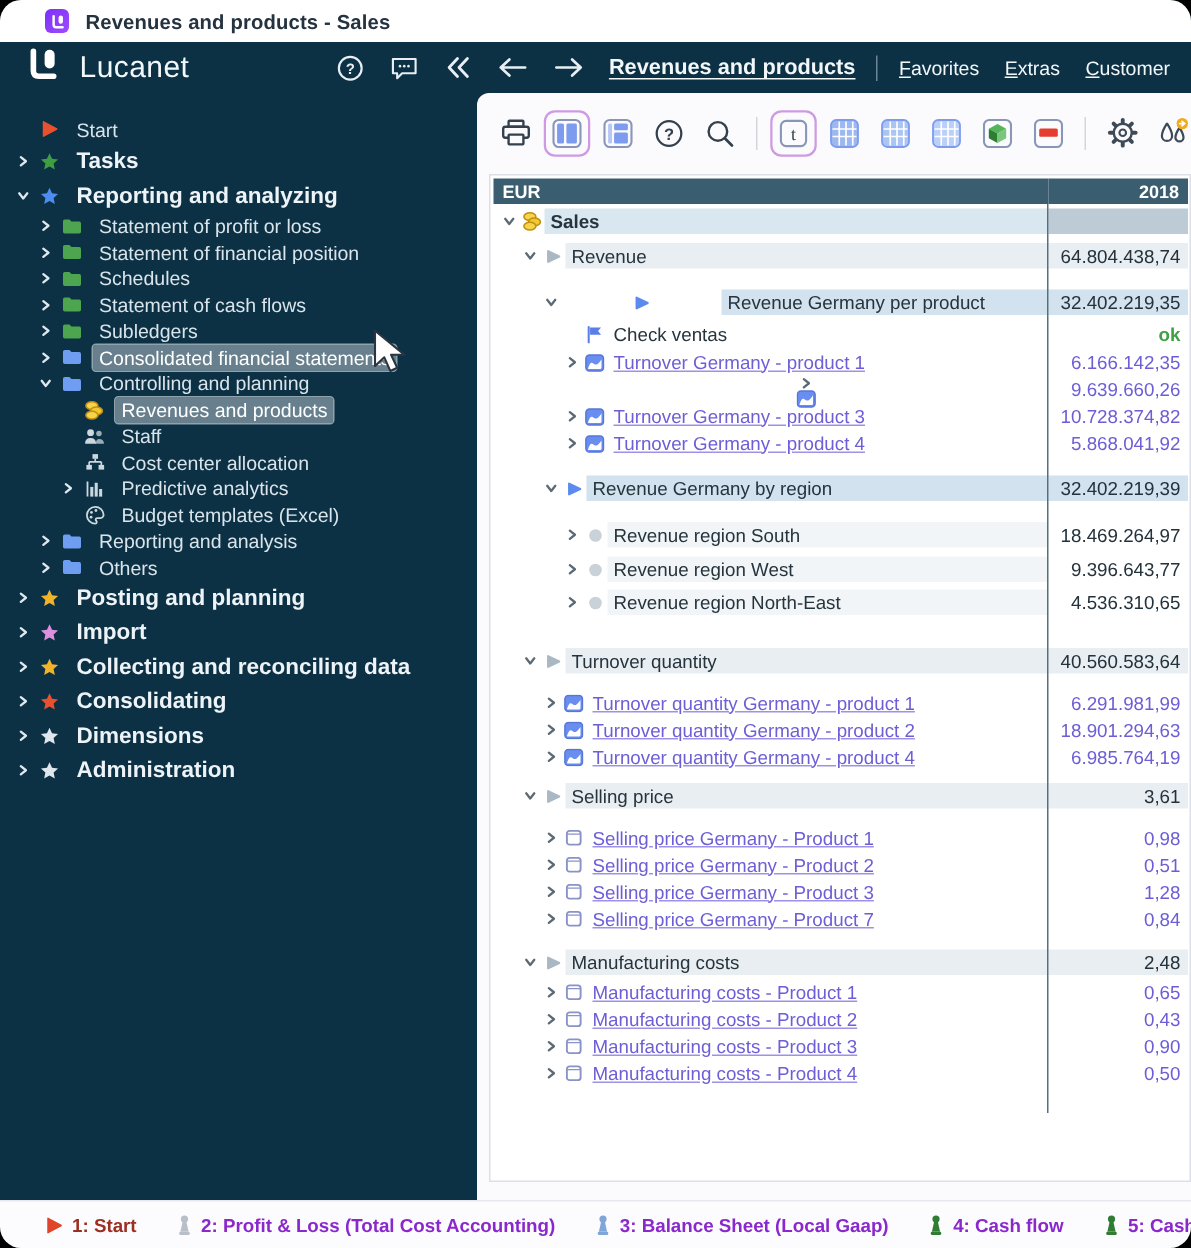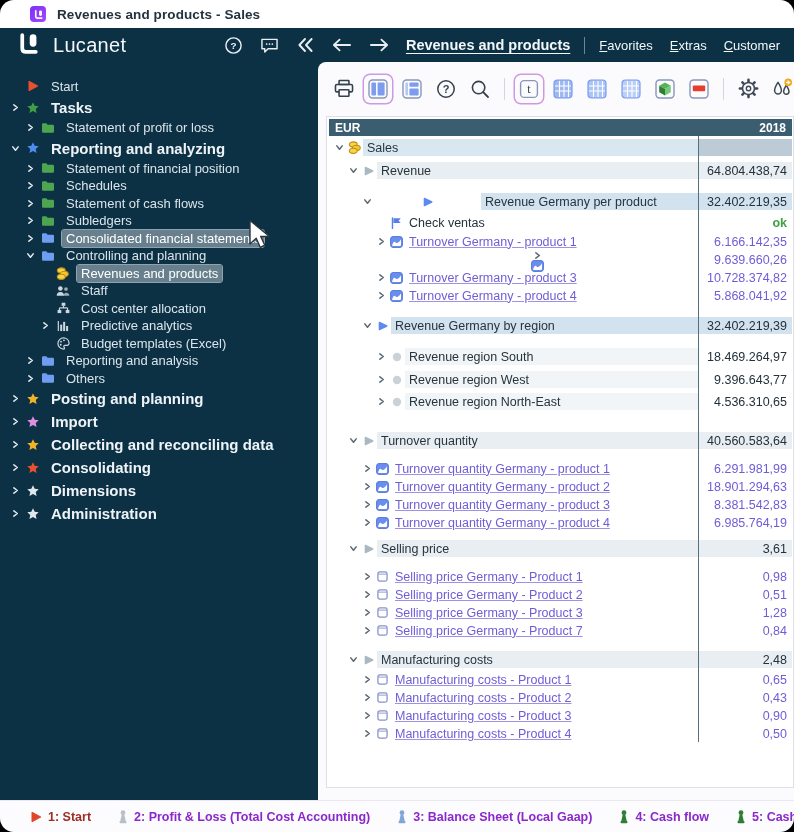--- a/index.html
+++ b/index.html
@@ -151,45 +151,45 @@
               <path d="M3.2 2 L7 5 L3.2 8" fill="none" stroke="#dfe8ee" stroke-width="1.7" stroke-linecap="round" stroke-linejoin="round"></path>
             </svg>
           </span>
           <span class="s-icon">
             <svg width="14" height="14" viewBox="0 0 24 24">
               <path d="M12 2l2.9 6.3 6.9.7-5.1 4.7 1.4 6.8L12 17.1l-6.1 3.4 1.4-6.8-5.1-4.7 6.9-.7z" fill="#3f9e43"></path>
             </svg>
           </span>
           <span class="s-label">Tasks</span>
         </div>
+        <div class="trow-side lvl-top" style="padding-left: 8px;">
+          <span class="s-chev">
+            <svg width="9" height="9" viewBox="0 0 10 10">
+              <path d="M2 3.2 L5 7 L8 3.2" fill="none" stroke="#dfe8ee" stroke-width="1.7" stroke-linecap="round" stroke-linejoin="round"></path>
+            </svg>
+          </span>
+          <span class="s-icon">
+            <svg width="14" height="14" viewBox="0 0 24 24">
+              <path d="M12 2l2.9 6.3 6.9.7-5.1 4.7 1.4 6.8L12 17.1l-6.1 3.4 1.4-6.8-5.1-4.7 6.9-.7z" fill="#4d8df0"></path>
+            </svg>
+          </span>
+          <span class="s-label">Reporting and analyzing</span>
+        </div>
         <div class="trow-side lvl-sub" style="padding-left: 23px;">
           <span class="s-chev">
             <svg width="9" height="9" viewBox="0 0 10 10">
               <path d="M3.2 2 L7 5 L3.2 8" fill="none" stroke="#dfe8ee" stroke-width="1.7" stroke-linecap="round" stroke-linejoin="round"></path>
             </svg>
           </span>
           <span class="s-icon">
             <svg width="14" height="12" viewBox="0 0 16 14">
               <path d="M1 3 Q1 1.6 2.4 1.6 L6 1.6 L7.6 3.2 L13.6 3.2 Q15 3.2 15 4.6 L15 11 Q15 12.4 13.6 12.4 L2.4 12.4 Q1 12.4 1 11 Z" fill="#4da64f"></path>
             </svg>
           </span>
           <span class="s-label">Statement of profit or loss</span>
-        </div>
-        <div class="trow-side lvl-top" style="padding-left: 8px;">
-          <span class="s-chev">
-            <svg width="9" height="9" viewBox="0 0 10 10">
-              <path d="M2 3.2 L5 7 L8 3.2" fill="none" stroke="#dfe8ee" stroke-width="1.7" stroke-linecap="round" stroke-linejoin="round"></path>
-            </svg>
-          </span>
-          <span class="s-icon">
-            <svg width="14" height="14" viewBox="0 0 24 24">
-              <path d="M12 2l2.9 6.3 6.9.7-5.1 4.7 1.4 6.8L12 17.1l-6.1 3.4 1.4-6.8-5.1-4.7 6.9-.7z" fill="#4d8df0"></path>
-            </svg>
-          </span>
-          <span class="s-label">Reporting and analyzing</span>
         </div>
         <div class="trow-side lvl-sub" style="padding-left: 23px;">
           <span class="s-chev">
             <svg width="9" height="9" viewBox="0 0 10 10">
               <path d="M3.2 2 L7 5 L3.2 8" fill="none" stroke="#dfe8ee" stroke-width="1.7" stroke-linecap="round" stroke-linejoin="round"></path>
             </svg>
           </span>
           <span class="s-icon">
             <svg width="14" height="12" viewBox="0 0 16 14">
               <path d="M1 3 Q1 1.6 2.4 1.6 L6 1.6 L7.6 3.2 L13.6 3.2 Q15 3.2 15 4.6 L15 11 Q15 12.4 13.6 12.4 L2.4 12.4 Q1 12.4 1 11 Z" fill="#4da64f"></path>
@@ -556,21 +556,21 @@
             </span>
           </span>
         </div>
       <div class="card">
         <div class="tbl">
           <div class="thead">
             <div class="hname">EUR</div>
             <div class="hval">2018</div>
           </div>
           <div id="tbody">
-              <div class="trow r-sales" style="margin-top: 3px;">
+              <div class="trow r-sales" style="margin-top: 3px; font-weight: bold;">
                 <div class="tname" style="padding-left: 4px;">
                   <span class="tchev">
                     <svg width="9" height="9" viewBox="0 0 10 10">
                       <path d="M2 3.2 L5 7 L8 3.2" fill="none" stroke="#5b6a74" stroke-width="1.7" stroke-linecap="round" stroke-linejoin="round"></path>
                     </svg>
                   </span>
                   <span class="ticn">
                     <svg width="14" height="13" viewBox="0 0 16 15">
                       <ellipse cx="6" cy="4" rx="4.6" ry="3" fill="#f6d44a" stroke="#c08f14" stroke-width="1.2"></ellipse>
                       <ellipse cx="9.5" cy="8" rx="4.6" ry="3" fill="#f3c72e" stroke="#c08f14" stroke-width="1.2"></ellipse>
@@ -800,37 +800,20 @@
                   </span>
                   <span class="ticn">
                     <svg width="13" height="12" viewBox="0 0 13 12">
                       <rect x="0.6" y="0.6" width="11.8" height="10.8" rx="2.4" fill="#6a8ef0" stroke="#5577d8" stroke-width="1"></rect>
                       <path d="M2 9.6 Q3.6 4.2 5.6 6.4 Q7.6 8.6 11 3.6 L11 9 Q11 10 10 10 L3 10 Q2 10 2 9.6 Z" fill="#fff"></path>
                     </svg>
                   </span>
                   <span class="tlbl">Turnover quantity Germany - product 2</span>
                 </div>
                 <div class="tval">18.901.294,63</div>
-              </div>
-              <div class="trow r-link" style="margin-top: 1px;">
-                <div class="tname" style="padding-left: 32px;">
-                  <span class="tchev">
-                    <svg width="9" height="9" viewBox="0 0 10 10">
-                      <path d="M3.2 2 L7 5 L3.2 8" fill="none" stroke="#5b6a74" stroke-width="1.7" stroke-linecap="round" stroke-linejoin="round"></path>
-                    </svg>
-                  </span>
-                  <span class="ticn">
-                    <svg width="13" height="12" viewBox="0 0 13 12">
-                      <rect x="0.6" y="0.6" width="11.8" height="10.8" rx="2.4" fill="#6a8ef0" stroke="#5577d8" stroke-width="1"></rect>
-                      <path d="M2 9.6 Q3.6 4.2 5.6 6.4 Q7.6 8.6 11 3.6 L11 9 Q11 10 10 10 L3 10 Q2 10 2 9.6 Z" fill="#fff"></path>
-                    </svg>
-                  </span>
-                  <span class="tlbl">Turnover quantity Germany - product 3</span>
-                </div>
-                <div class="tval">8.381.542,83</div>
               </div>
               <div class="trow r-link" style="margin-top: 1px;">
                 <div class="tname" style="padding-left: 32px;">
                   <span class="tchev">
                     <svg width="9" height="9" viewBox="0 0 10 10">
                       <path d="M3.2 2 L7 5 L3.2 8" fill="none" stroke="#5b6a74" stroke-width="1.7" stroke-linecap="round" stroke-linejoin="round"></path>
                     </svg>
                   </span>
                   <span class="ticn">
                     <svg width="13" height="12" viewBox="0 0 13 12">

